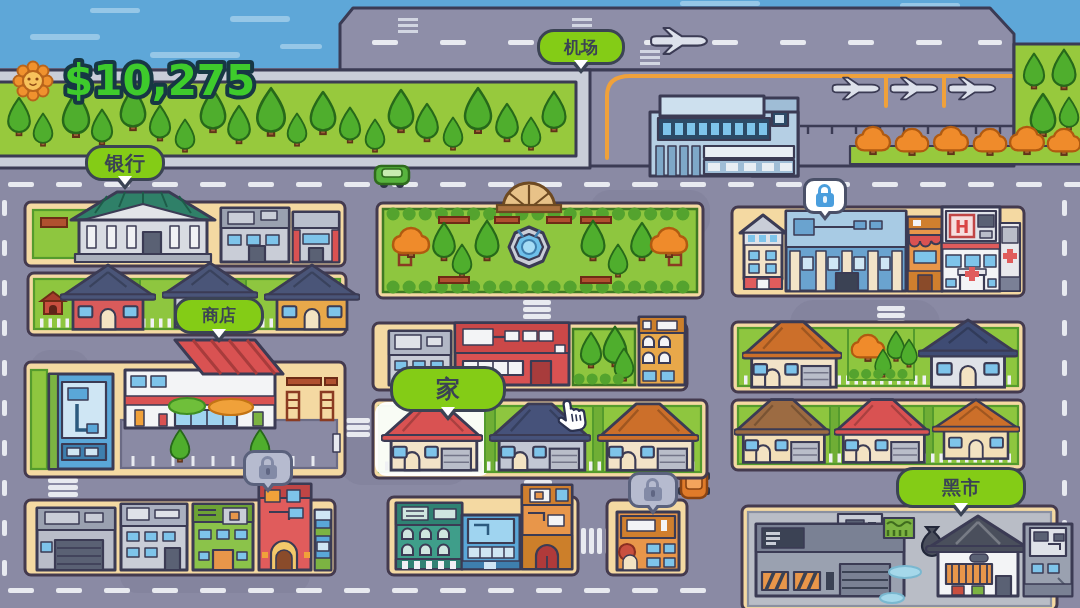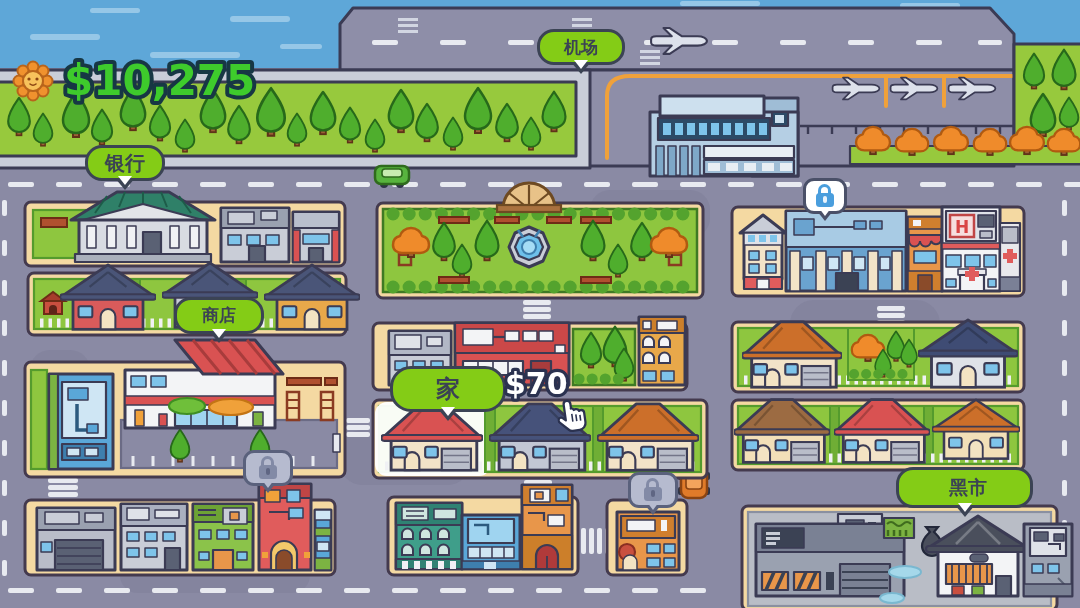--- a/index.html
+++ b/index.html
@@ -834,21 +834,21 @@
     </div>
 <div class="bubble" style="left:85px;top:145px;width:74px;height:30px;font-size:20px;">
       <span>银行</span>
     </div>
 <div class="bubble" style="left:142px;top:297px;width:84px;height:31px;font-size:17px;margin-left:32px;">
       <span>商店</span>
     </div>
 <div class="bubble" style="left:390px;top:366px;width:110px;height:40px;font-size:24px;border-width:3.5px;border-radius:21px;">
       <span>家</span>
     </div>
-<div class="bubble" style="left:896px;top:467px;width:124px;height:35px;font-size:19px;padding-left:7px;">
+<div class="bubble" style="left:896px;top:467px;width:124px;height:35px;font-size:19px;">
       <span>黑市</span>
     </div>
 
 <div class="lock-bubble" style="left:803px;top:178px;width:38px;height:30px;">
   <span class="lock blue">
         <span class="shackle"></span>
         <span class="body"></span>
         <span class="hole"></span>
       </span>
 </div>
@@ -860,25 +860,20 @@
       </span>
 </div>
 <div class="lock-bubble gray" style="left:628px;top:472px;width:44px;height:30px;">
   <span class="lock gray">
         <span class="shackle"></span>
         <span class="body"></span>
         <span class="hole"></span>
       </span>
 </div>
 
-<div class="price">
-  <svg width="84" height="44" viewBox="0 0 84 44">
-    <text x="5" y="32" class="price-text">$70</text>
-  </svg>
-</div>
 
 <div class="cursor">
   <svg width="30" height="35" viewBox="0 0 26 31">
     <path d="M10,2 C8.3,2 7,3.3 7,5 L7,19 L4.8,16.8 C3.6,15.6 1.7,15.8 0.9,17.3 C0.4,18.3 0.6,19.5 1.4,20.3 L8.5,27.6 C9.4,28.5 10.6,29 11.9,29 L18,29 C21.3,29 24,26.3 24,23 L24,14.5 C24,13 22.8,11.8 21.3,11.8 C20.7,11.8 20.2,12 19.8,12.3 C19.4,11.2 18.3,10.4 17,10.4 C16.4,10.4 15.8,10.6 15.3,10.9 C14.9,9.9 13.9,9.2 12.8,9.2 L13,9.2 L13,5 C13,3.3 11.7,2 10,2 Z" fill="#ffffff" stroke="#2b3250" stroke-width="2" stroke-linejoin="round"></path>
     <path d="M13,14 v7 M16.5,15 v6 M20,16 v5" stroke="#2b3250" stroke-width="1.4" fill="none"></path>
   </svg>
 </div>
 
 </div>
 

